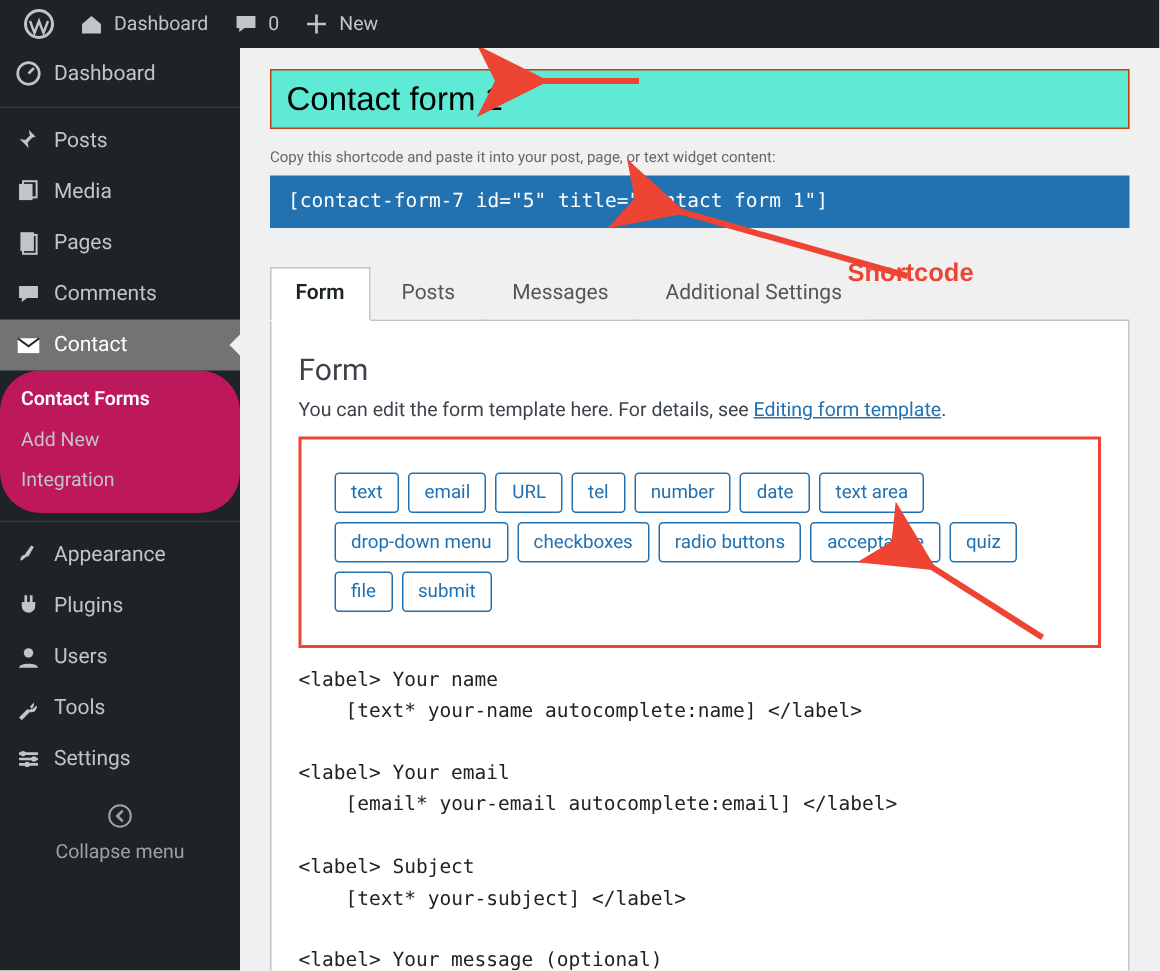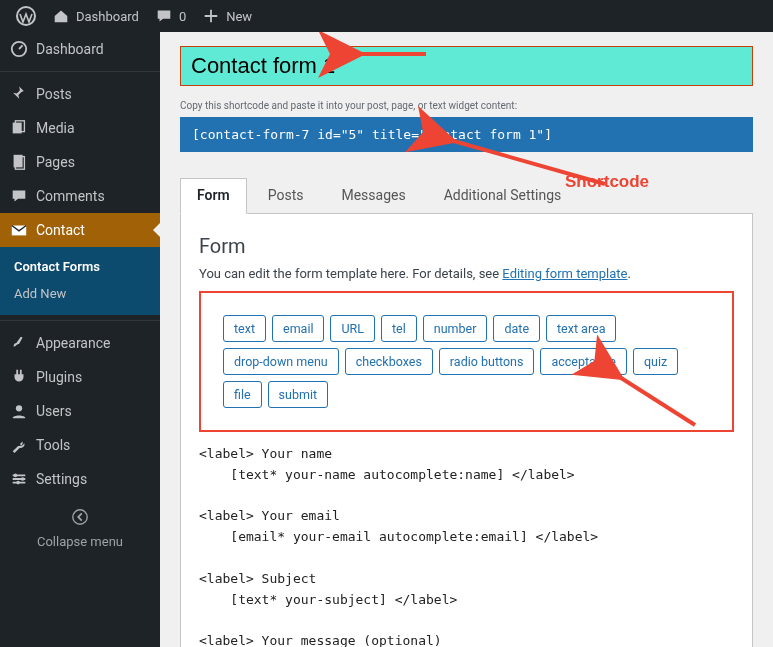--- a/index.html
+++ b/index.html
@@ -59,34 +59,35 @@
     display: flex;
     align-items: center;
     gap: 8px;
     padding: 8px 10px 8px 10px;
     cursor: pointer;
     color: #c3c4c7;
     position: relative;
   }
   .sidemenu .sep { border-top: 1px solid #32373c; margin: 5px 0; }
   .sidemenu svg { width: 18px; height: 18px; fill: #9ca2a7; flex-shrink: 0; }
-  .sidemenu .mi.current { background: #a16207; color: #fff; }
+  .sidemenu .mi.current { background: #737373; color: #fff; }
   .sidemenu .mi.current svg { fill: #fff; }
   .sidemenu .mi.current::after {
     content: "";
     position: absolute;
     right: -1px;
     top: 50%;
     transform: translateY(-50%);
     border: 8px solid transparent;
     border-right-color: #f0f0f1;
   }
   .sidemenu .submenu {
-    background: #0c4a6e;
+    background: #be185d;
     padding: 6px 0 8px;
+    border-radius: 27px;
   }
   .sidemenu .submenu .sub {
     padding: 6px 12px 6px 14px;
     font-size: 13px;
     color: #c3c4c7;
     cursor: pointer;
   }
   .sidemenu .submenu .sub.cur { color: #fff; font-weight: 600; }
   .sidemenu .collapse { margin-top: 4px; font-size: 13px; color: #9ca2a7; flex-direction: column; }
 
@@ -329,20 +330,21 @@
       </div>
       <div class="mi current">
         <svg viewBox="0 0 20 20">
           <use href="#i-mail"></use>
         </svg>
         <span>Contact</span>
       </div>
       <div class="submenu">
         <div class="sub cur">Contact Forms</div>
         <div class="sub">Add New</div>
+        <div class="sub">Integration</div>
       </div>
       <div class="sep"></div>
       <div class="mi">
         <svg viewBox="0 0 20 20">
           <use href="#i-brush"></use>
         </svg>
         <span>Appearance</span>
       </div>
       <div class="mi">
         <svg viewBox="0 0 20 20">

